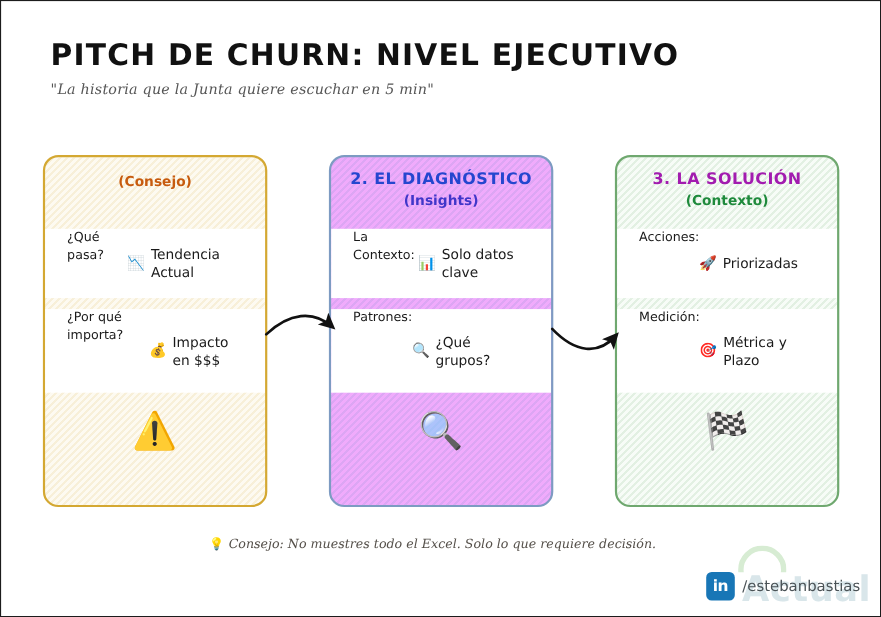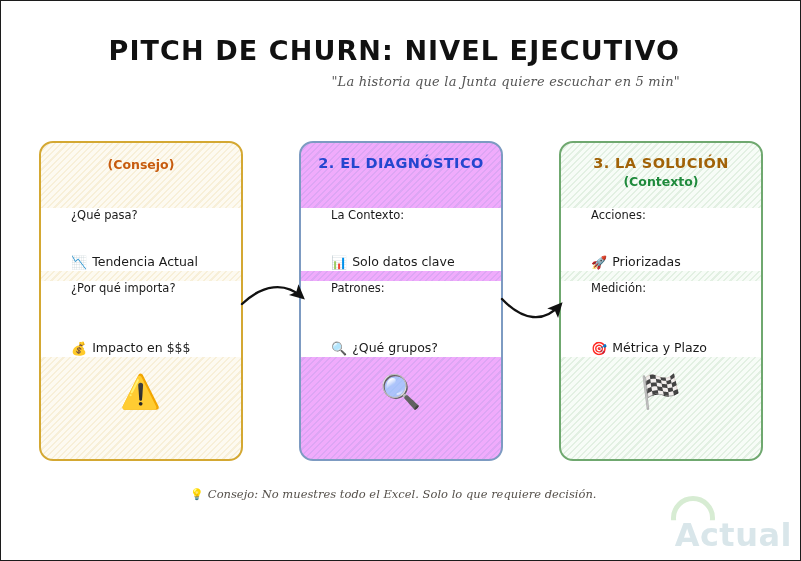--- a/index.html
+++ b/index.html
@@ -23,21 +23,22 @@
     border: 1px solid #1c1c1c;
     overflow: hidden;
   }
 
   
   #header {
     position: absolute;
     top: 36px;
     left: 0;
     width: 679px;
-    text-align: right;
+    text-align: left;
+    padding-left: 45px;
   }
   #main-title {
     font-family: "DejaVu Sans", sans-serif;
     font-size: 27px;
     font-weight: bold;
     letter-spacing: 1.1px;
     color: #111111;
     line-height: 1.05;
     margin: 0;
   }
@@ -118,34 +119,34 @@
     font-family: "DejaVu Sans", sans-serif;
     font-size: 12.5px;
     font-weight: bold;
     margin-top: 3px;
     line-height: 1.15;
   }
   #card-1 .card-title { color: #b4700a; }
   #card-1 .card-subtitle { color: #c75b0e; }
   #card-2 .card-title { color: #2446cf; }
   #card-2 .card-subtitle { color: #4036c9; }
-  #card-3 .card-title { color: #a16207; }
+  #card-3 .card-title { color: #a21caf; }
   #card-3 .card-subtitle { color: #1f8a3c; }
 
   .strip {
     position: absolute;
     left: 0;
     width: 100%;
     background: #ffffff;
     z-index: 2;
     box-sizing: border-box;
-    padding: 0 30px;
+    padding: 0 20px;
     display: flex;
-    flex-direction: column;
-    justify-content: space-between;
+    flex-direction: row;
+    justify-content: flex-start;
   }
   .strip-1 { top: 65px;  height: 63px; }
   .strip-2 { top: 138px; height: 76px; }
 
   .strip-label {
     font-family: "DejaVu Sans", sans-serif;
     font-size: 11.5px;
     color: #1a1a1a;
     line-height: 1.35;
   }
@@ -282,20 +283,21 @@
       </div>
       <div class="card-bigicon">⚠️</div>
     </div>
   </div>
 
   <div class="card" id="card-2">
     <div class="hatch"></div>
     <div class="card-inner">
       <div class="card-header">
         <div class="card-title">2. EL DIAGNÓSTICO</div>
+        <div class="card-subtitle">(Insights)</div>
       </div>
       <div class="strip strip-1">
         <div class="strip-label">La Contexto:</div>
         <div class="strip-value">
           <span class="strip-emoji">📊</span>
           <span>Solo datos clave</span>
         </div>
       </div>
       <div class="strip strip-2">
         <div class="strip-label">Patrones:</div>
@@ -343,14 +345,18 @@
     <path d="M501,298 C522,320 543,322 559,304" fill="none" stroke="#111111" stroke-width="2.4" stroke-linecap="round" marker-end="url(#arrowhead)"></path>
   </svg>
 
   <div id="tip">
     <span class="tip-emoji">💡</span>
     <span>Consejo: No muestres todo el Excel. Solo lo que requiere decisión.</span>
   </div>
 
   <div id="wm-arc"></div>
   <div id="watermark">Actual</div>
+  <div id="social-badge">
+    <div id="li-icon">in</div>
+    <div id="li-handle">/estebanbastias</div>
+  </div>
 
 </div>
 
 </body></html>

